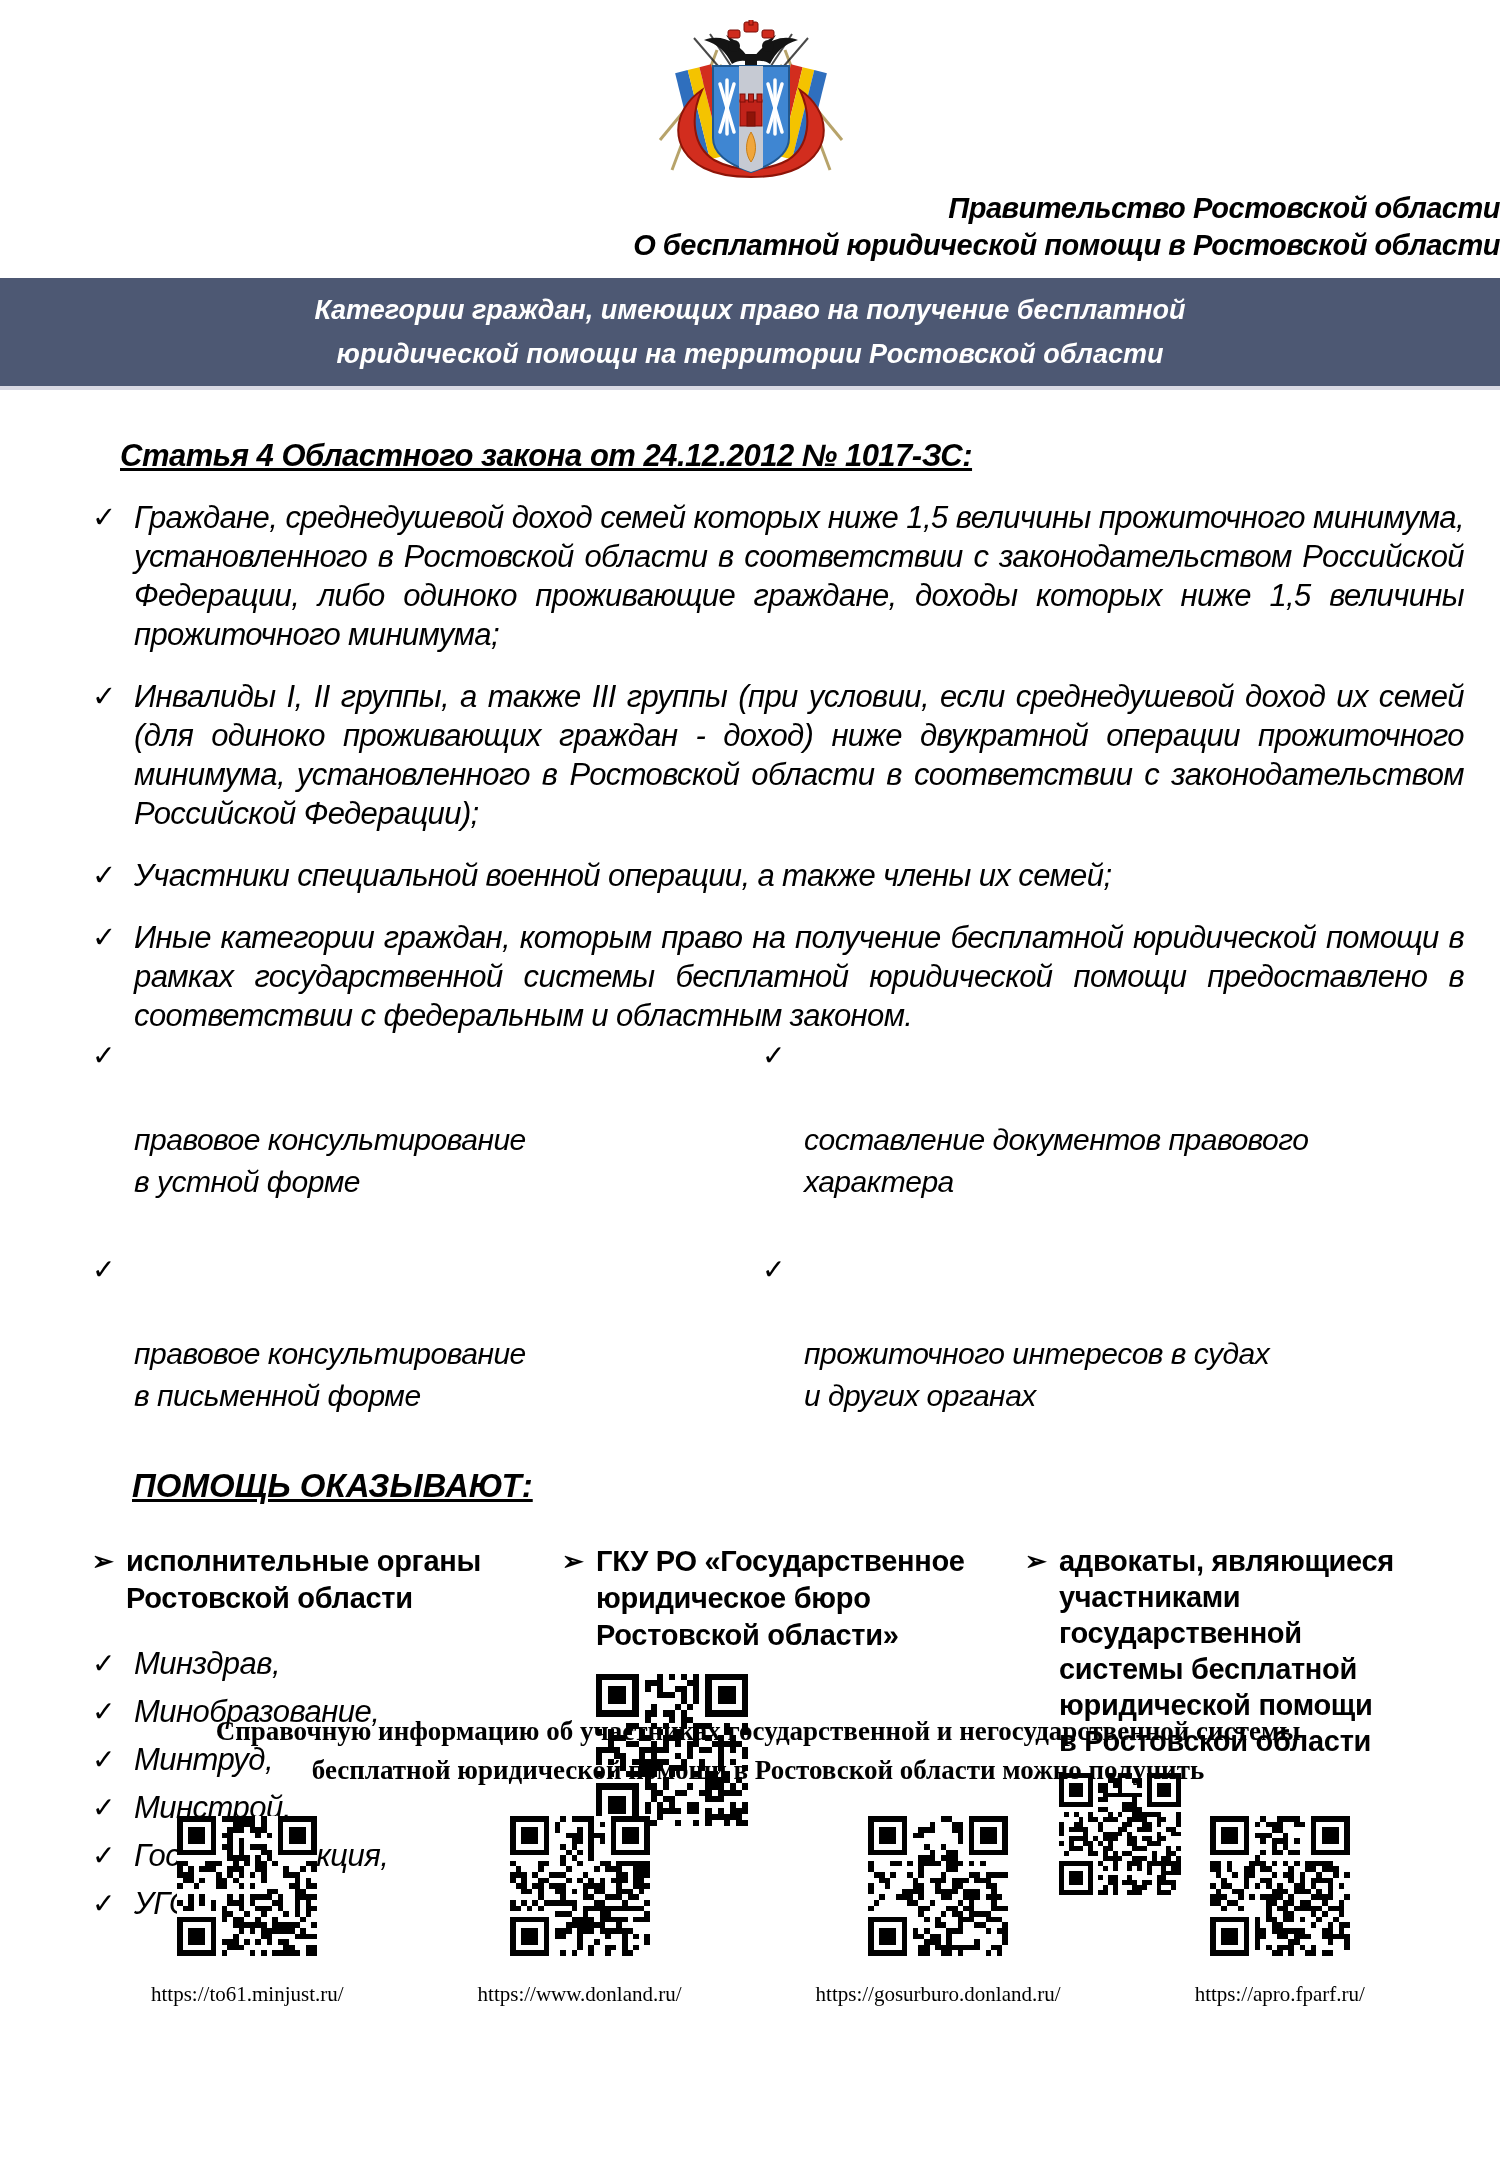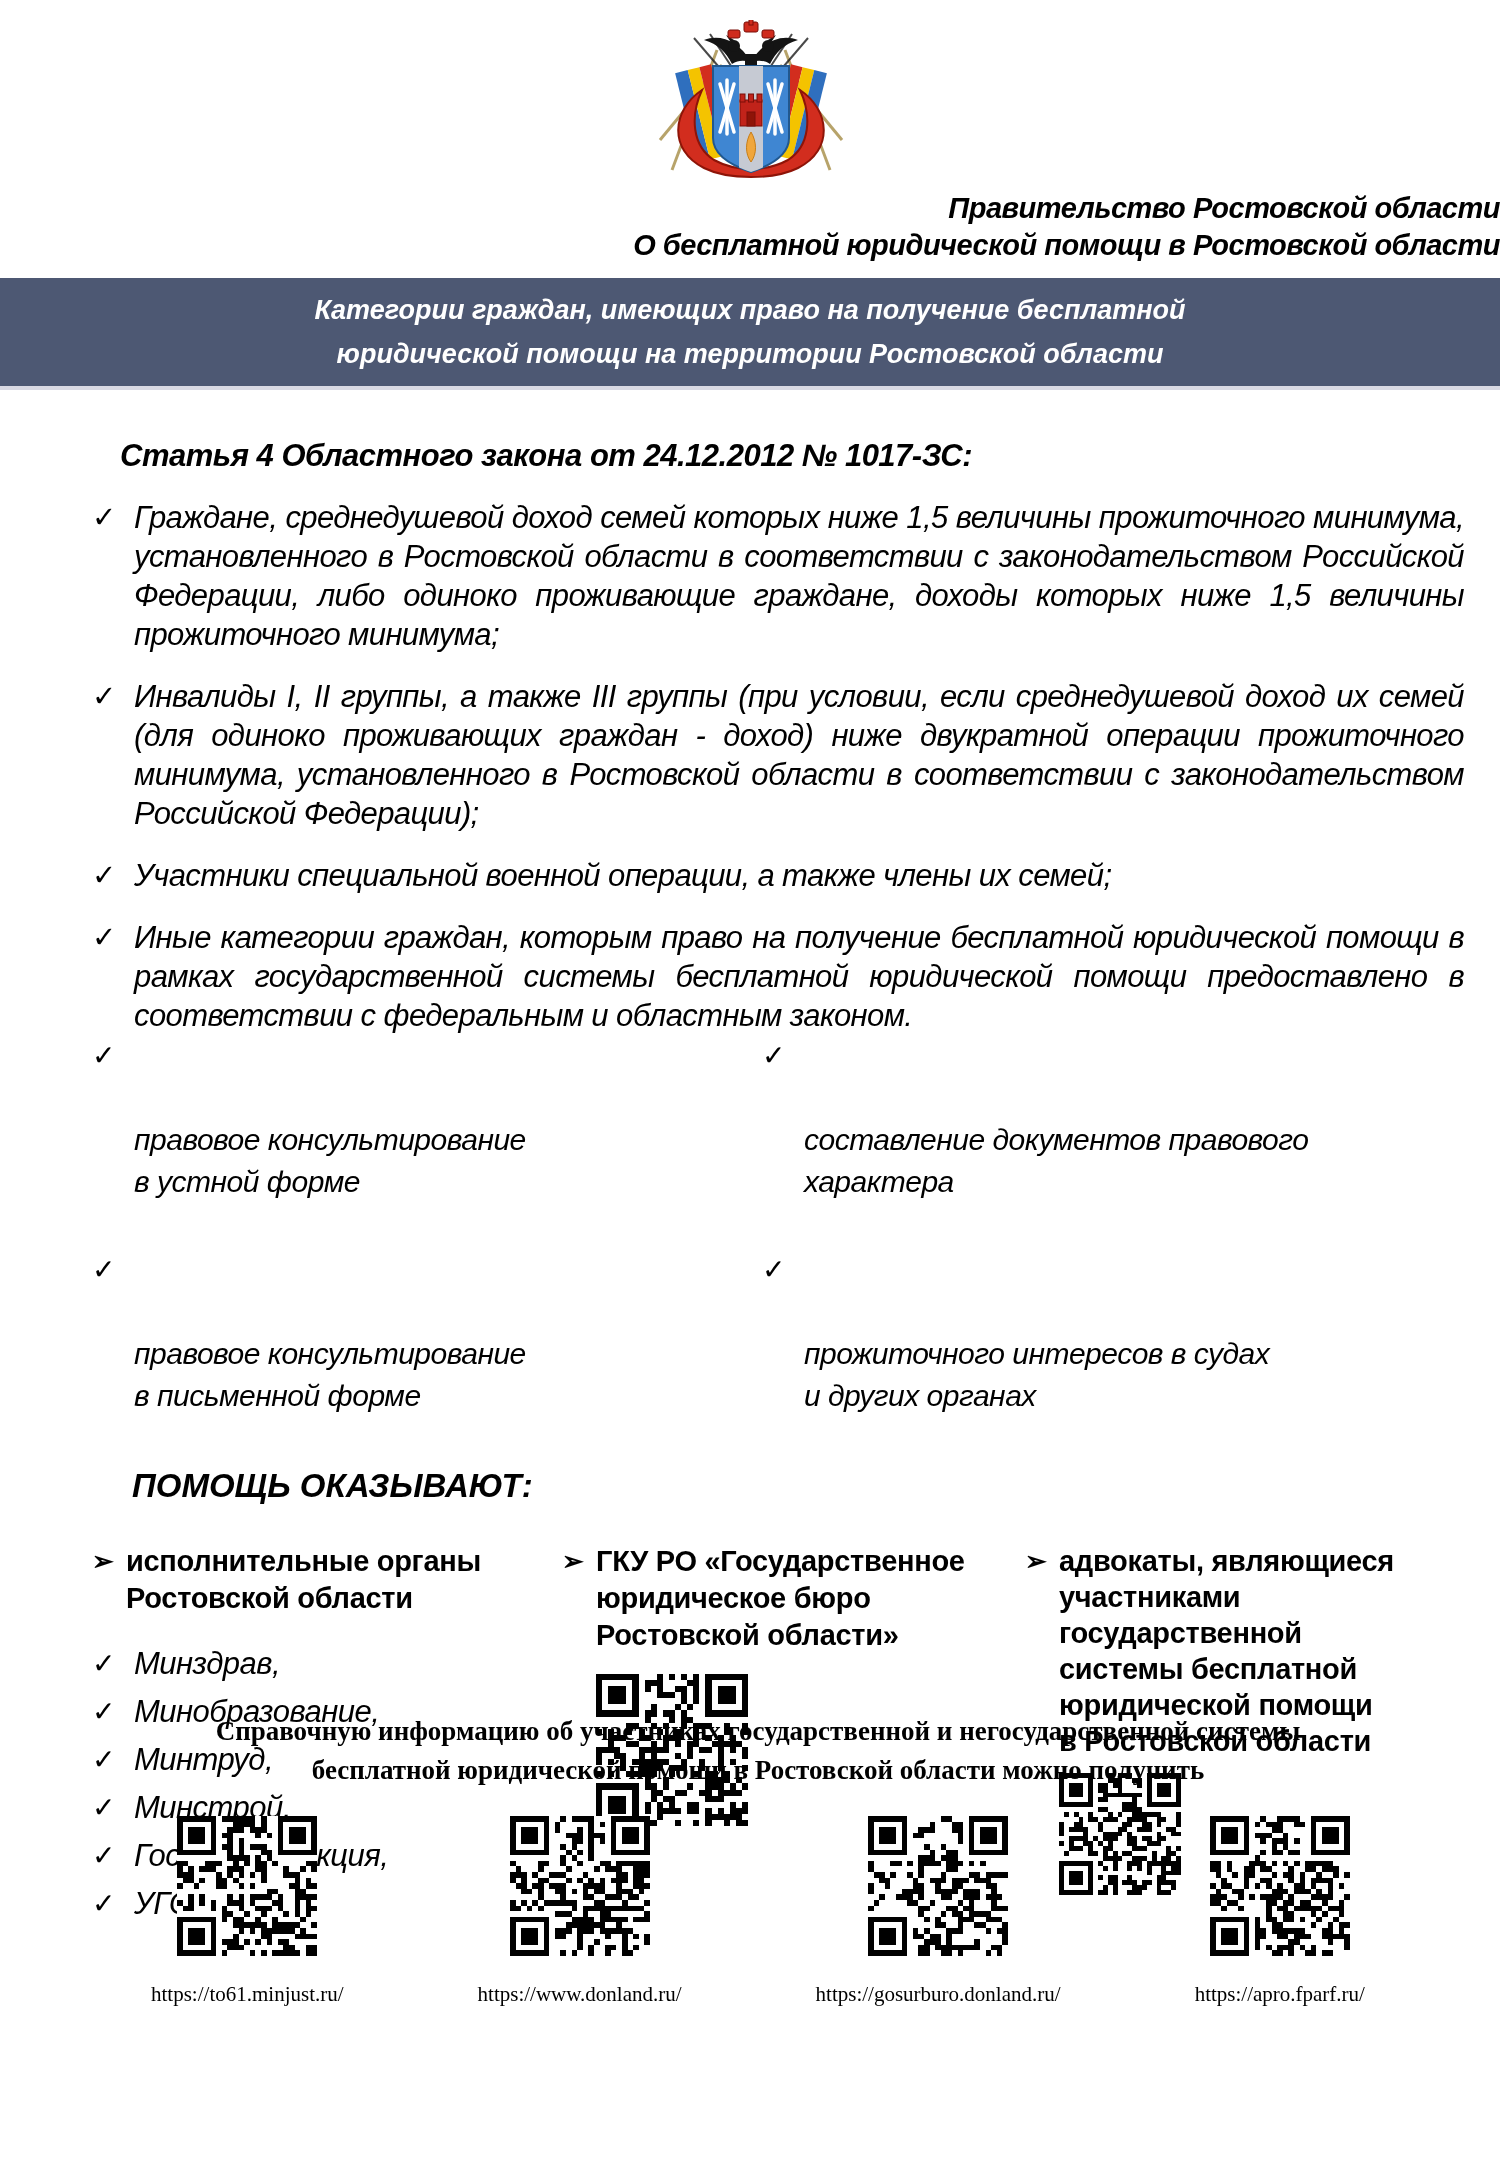--- a/index.html
+++ b/index.html
@@ -16,21 +16,21 @@
   .banner {
     position:absolute; top:278px; left:0; width:100%; height:108px;
     background:#4D5873; border-bottom:4px solid #d9d9e3;
     color:#fff; font-weight:bold; font-style:italic; font-size:27px; line-height:44px;
     text-align:center; white-space:pre-line;
     display:flex; flex-direction:column; justify-content:center;
   }
 
   .content { position:absolute; top:436px; left:92px; width:1372px; }
 
-  .u-head { font-weight:bold; font-style:italic; letter-spacing:-0.5px; }
+  .u-head { font-weight:bold; font-style:italic; text-decoration:underline; letter-spacing:-0.5px; }
   .law-heading { font-size:31px; line-height:40px; margin:0 0 22px 28px; }
 
   .law-list { display:flex; flex-direction:column; gap:23px; }
   .check-item { position:relative; padding-left:42px; font-style:italic; font-size:31px; line-height:39px; text-align:justify; letter-spacing:-0.6px; }
   .check-item .check { position:absolute; left:0; top:0; font-style:normal; font-size:29px; }
 
   .methods-heading { font-size:30px; line-height:38px; margin:30px 0 28px 28px; }
   .methods-cols { display:flex; }
   .m-col { display:flex; flex-direction:column; gap:46px; }
   .m-col1 { width:450px; }

